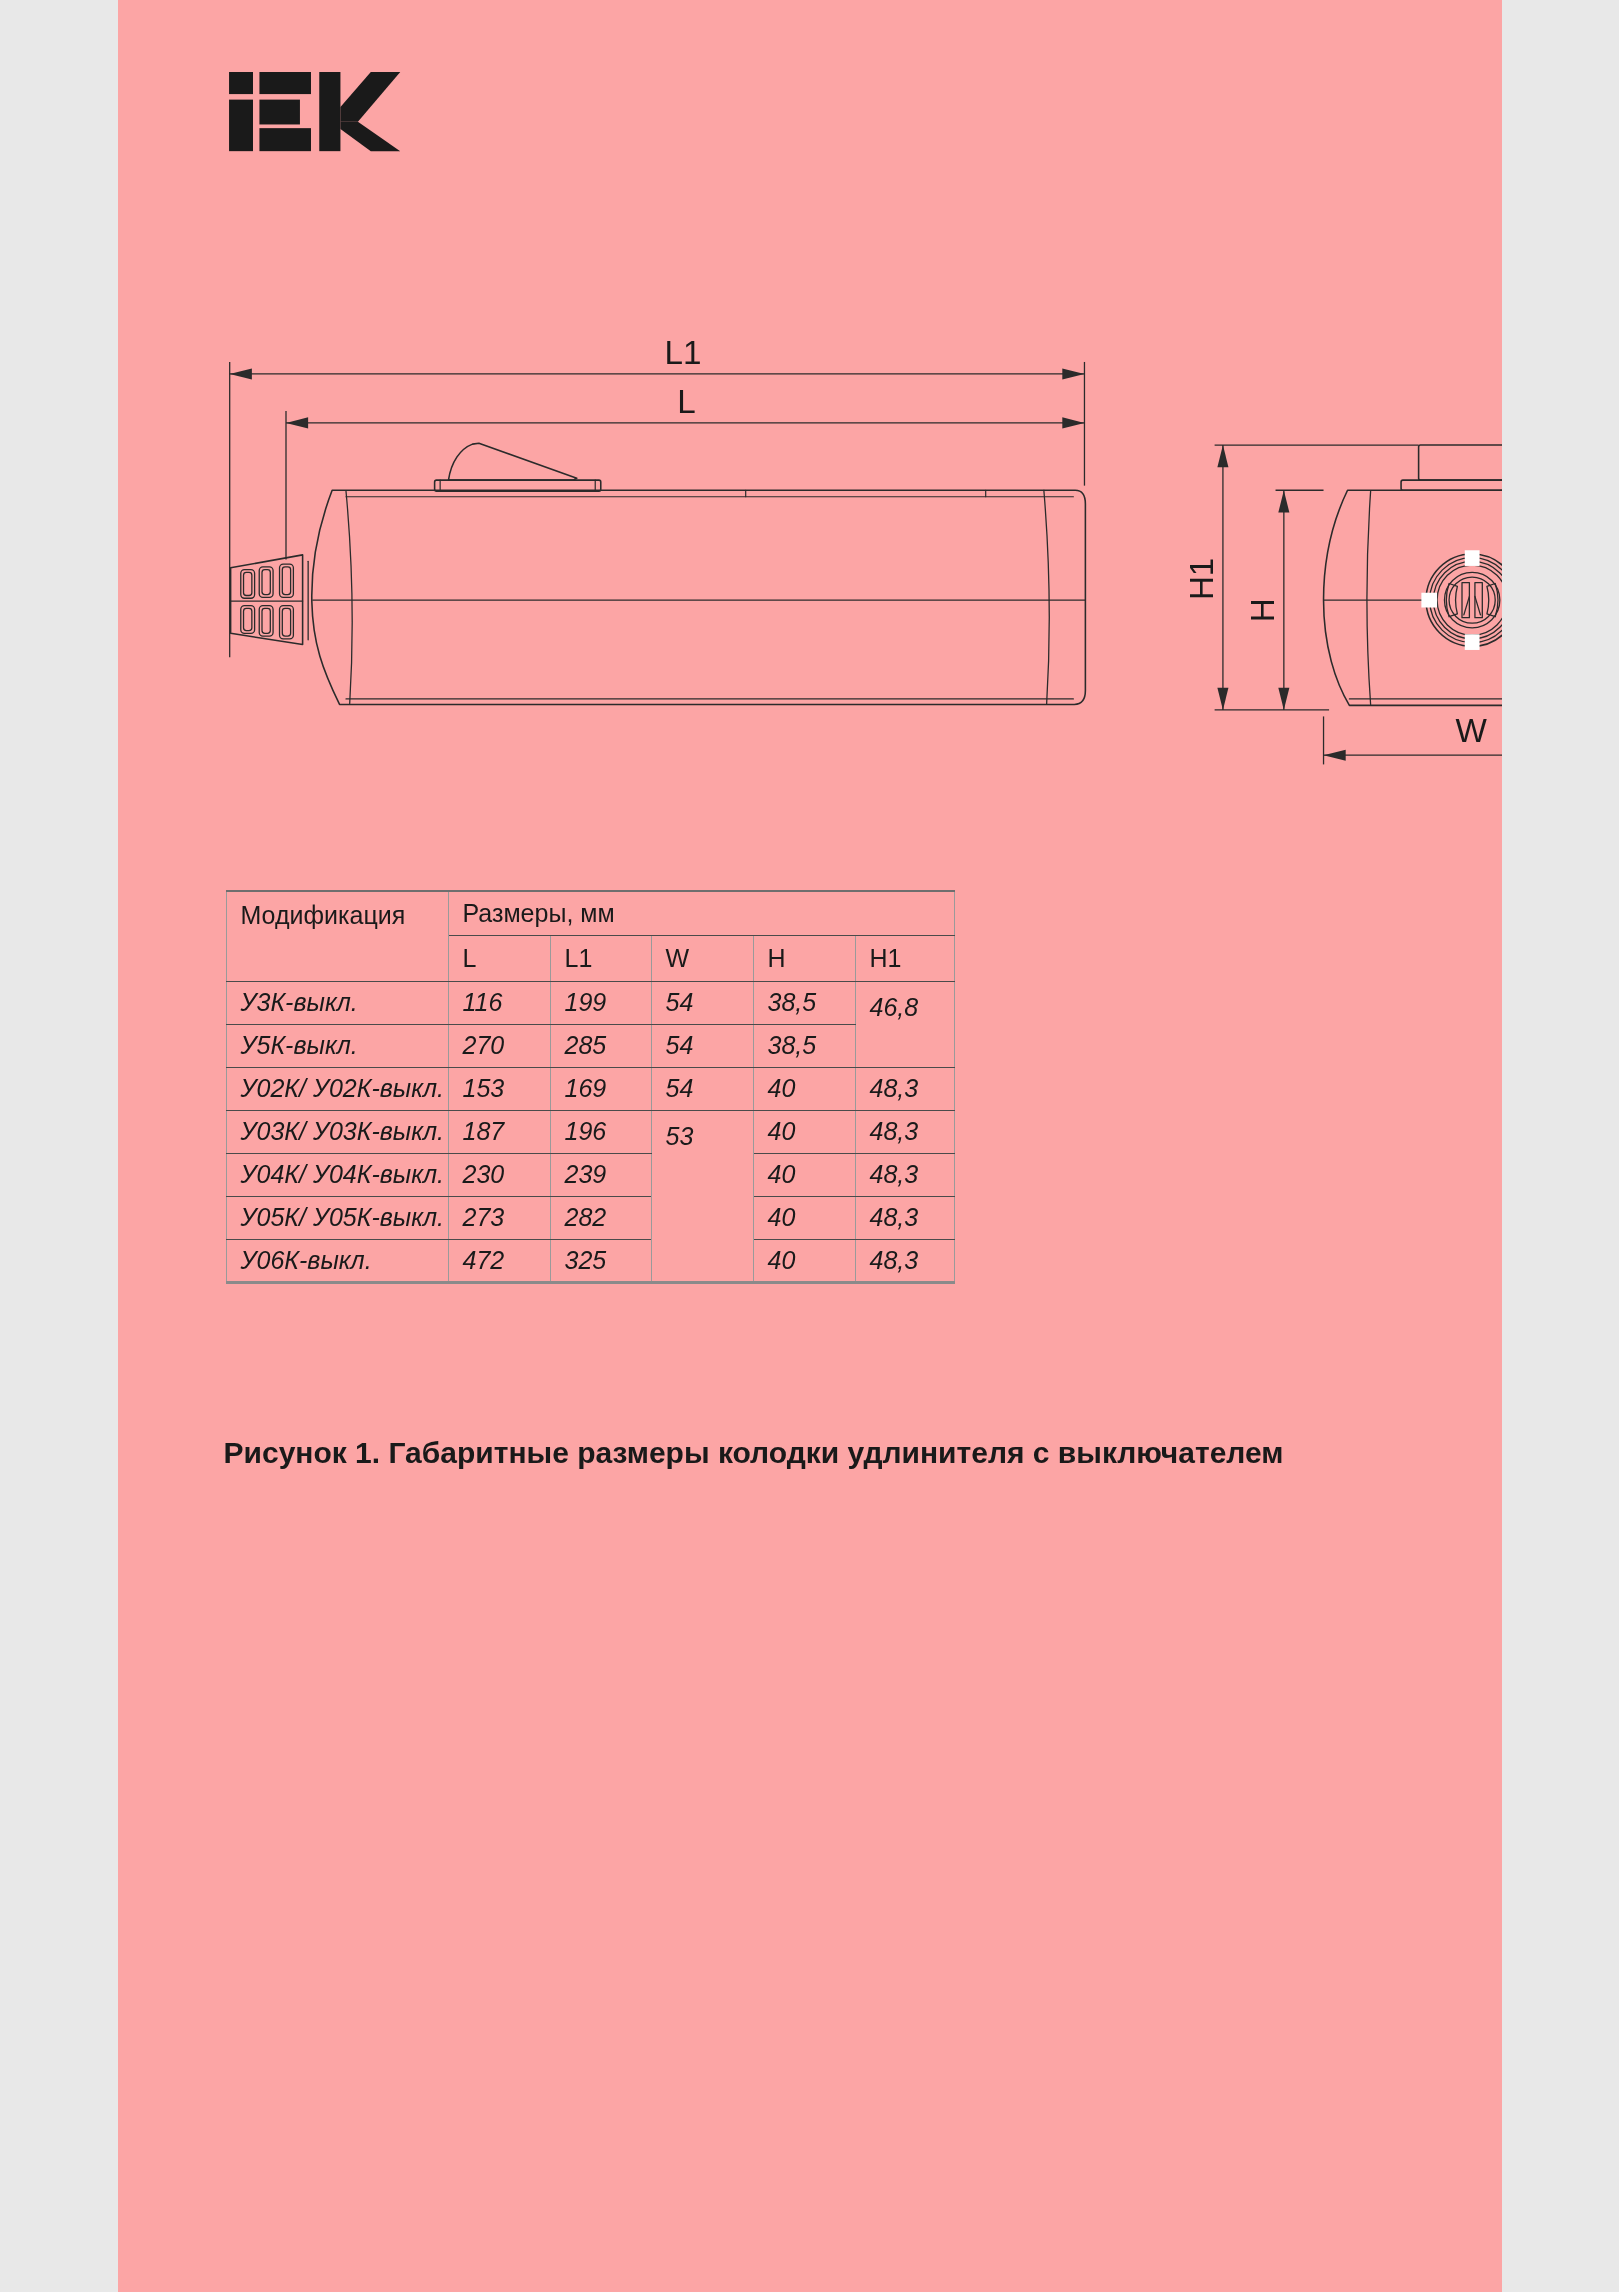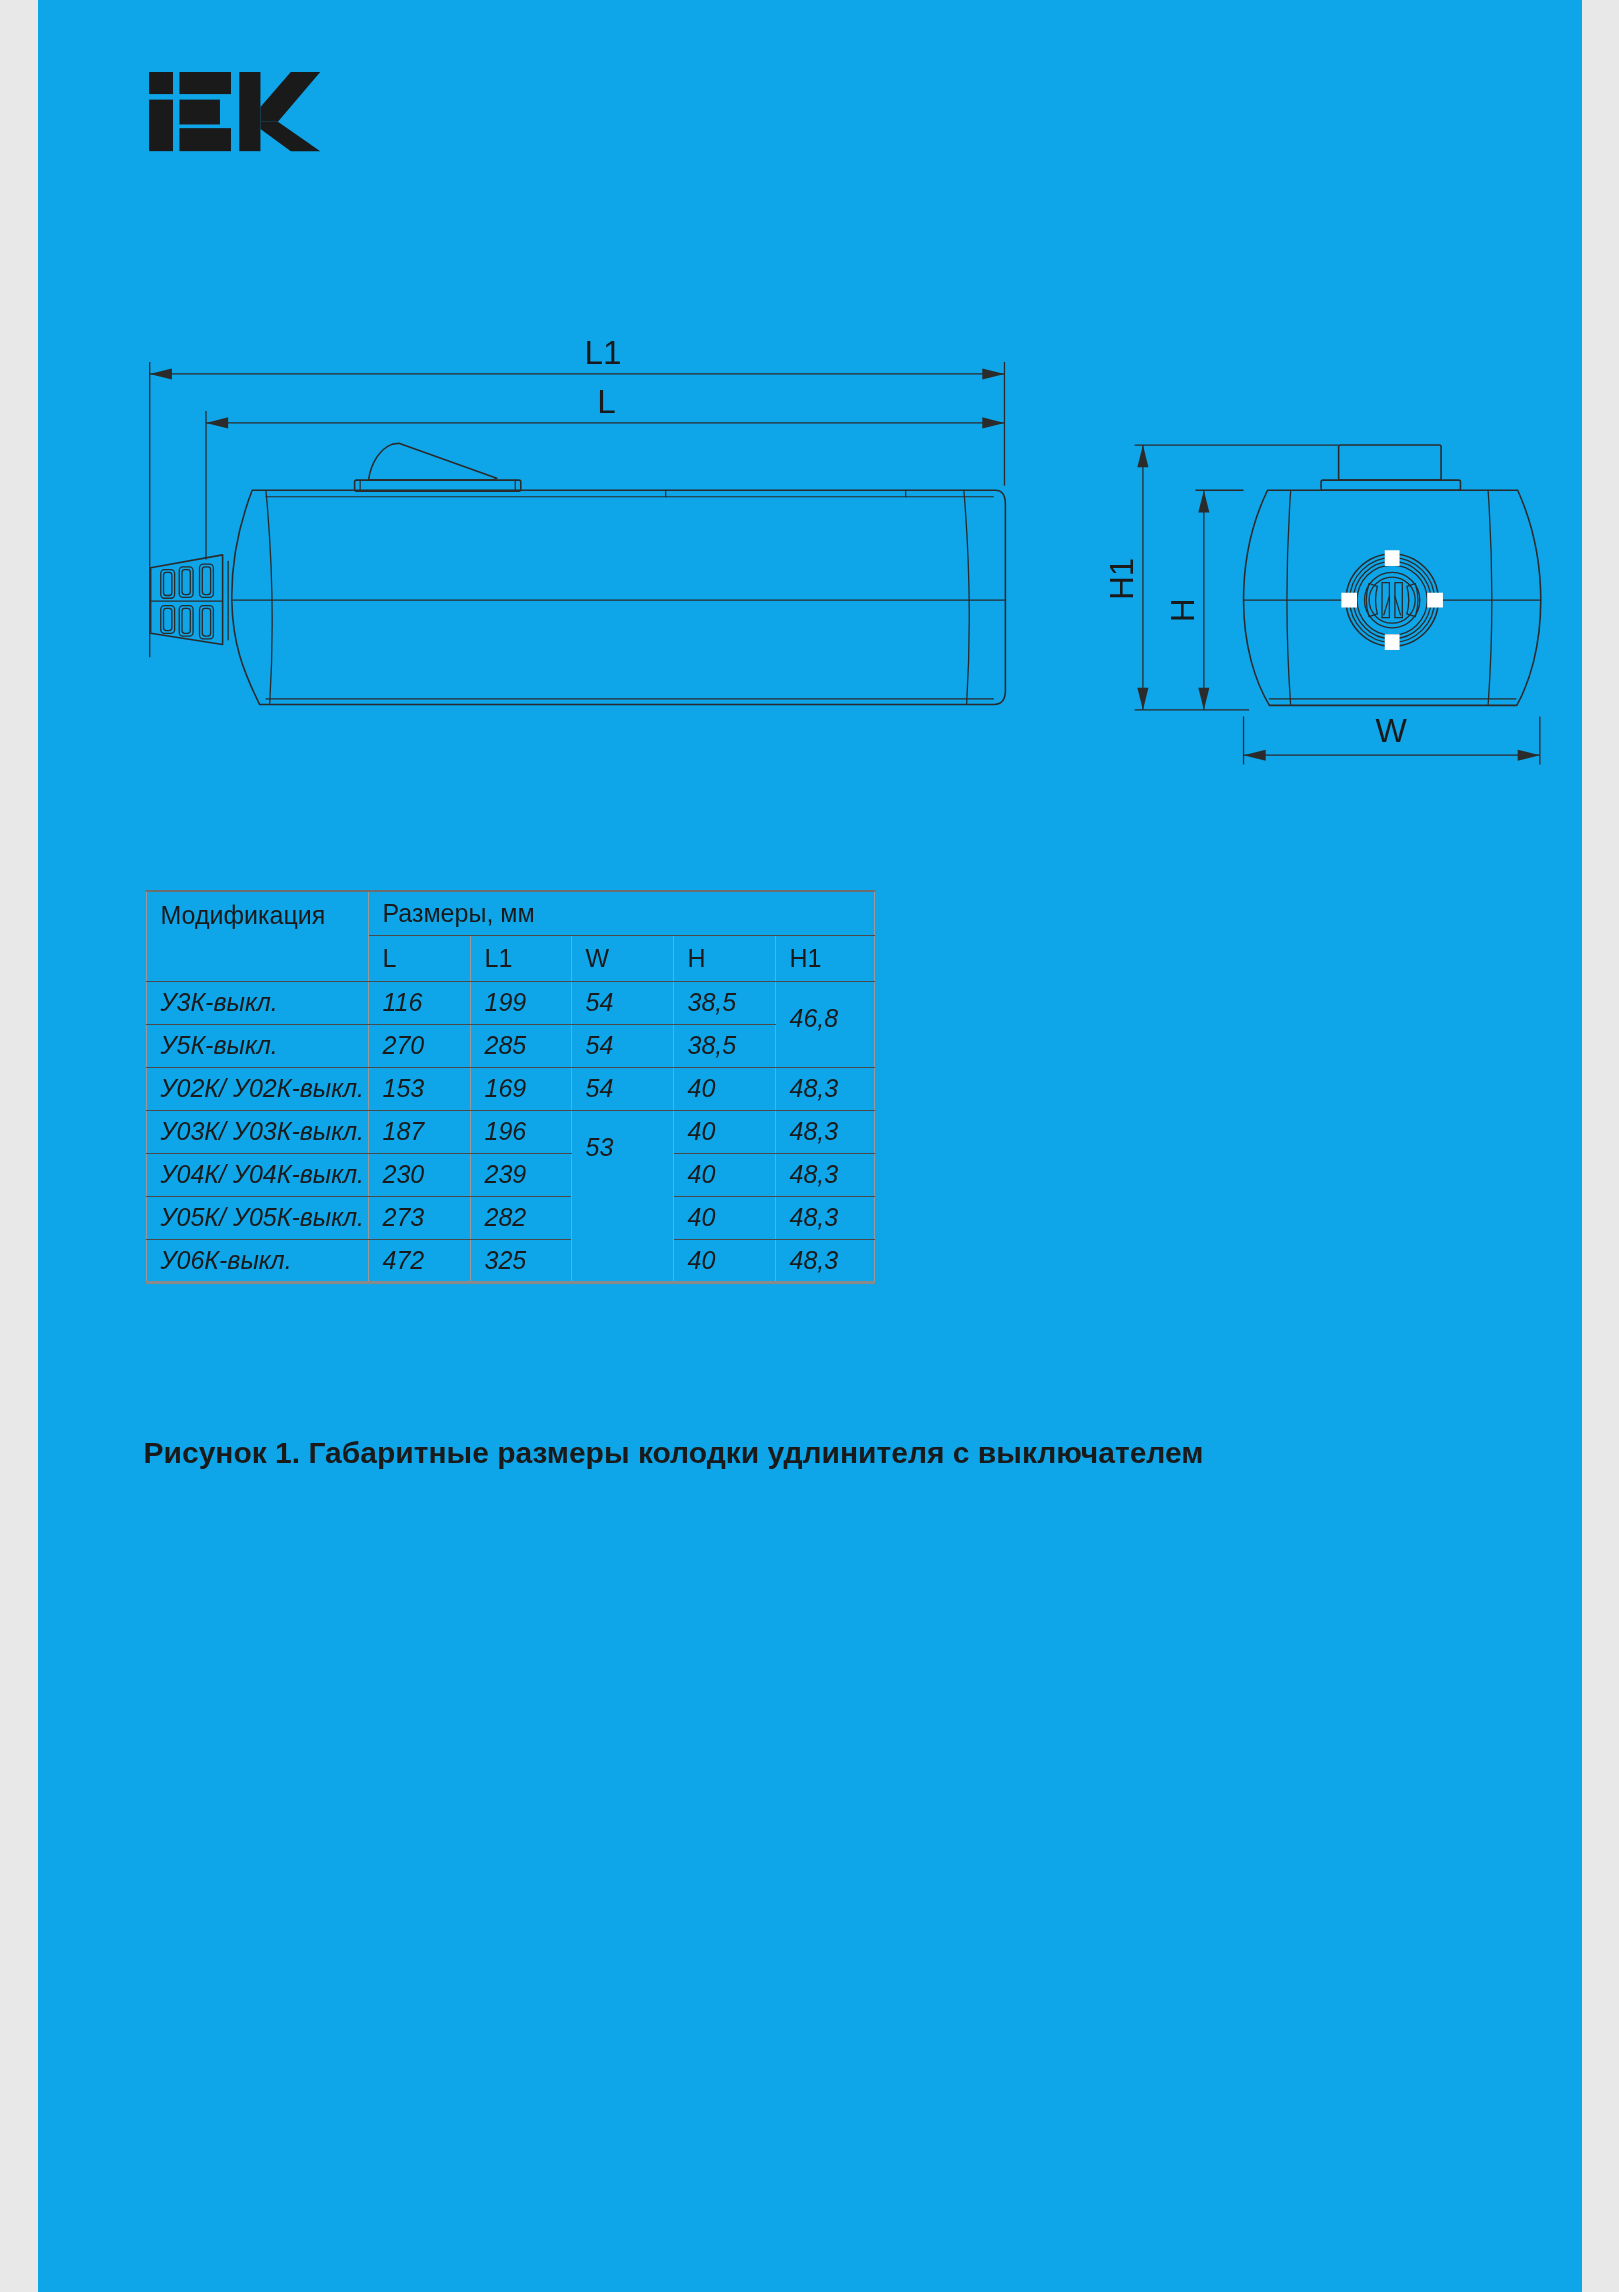--- a/index.html
+++ b/index.html
@@ -1,20 +1,20 @@
 <!DOCTYPE html>
 <html style="font-size:14.8px"><head>
 <meta charset="utf-8">
 <style>
   html,body { margin:0; padding:0; background:#e8e8e8; }
   .page {
     position:relative;
-    width:1544px; height:2293px;
+    width:1384px; height:2293px;
     margin:0 auto;
-    background:#0ea5e9;
+    background:#fca5a5;
     font-family:"Liberation Sans", sans-serif;
     color:#1a1a1a;
     overflow:hidden;
   }
   svg text { font-family:"Liberation Sans", sans-serif; fill:#1a1a1a; }
   .logo-svg { position:absolute; left:111px; top:72px; }
   .drawing-svg { position:absolute; left:0; top:0; }
 
   table.dims {
     position:absolute; left:108px; top:890px;
@@ -33,21 +33,21 @@
     padding:0 3.7px 0 14px;
     vertical-align:middle;
     white-space:nowrap;
     overflow:hidden;
     margin-left:13px;
   }
   table.dims tr.hrow1 { height:44px; }
   table.dims tr.hrow2 { height:46px; }
   table.dims tr.drow  { height:43px;font-style:italic; }
   table.dims th.mod { vertical-align:top; padding-top:9.2px; }
-  table.dims td.merged { vertical-align:top; padding-top:22px; }
+  table.dims td.merged { vertical-align:top; padding-top:11px; }
 
   .caption {
     position:absolute; left:106px; top:1436px;
     width:1108px;
     font-size:30px; color:#1a1a1a;
     white-space:nowrap;
     font-weight:bold;
   }
 </style>
 </head>

